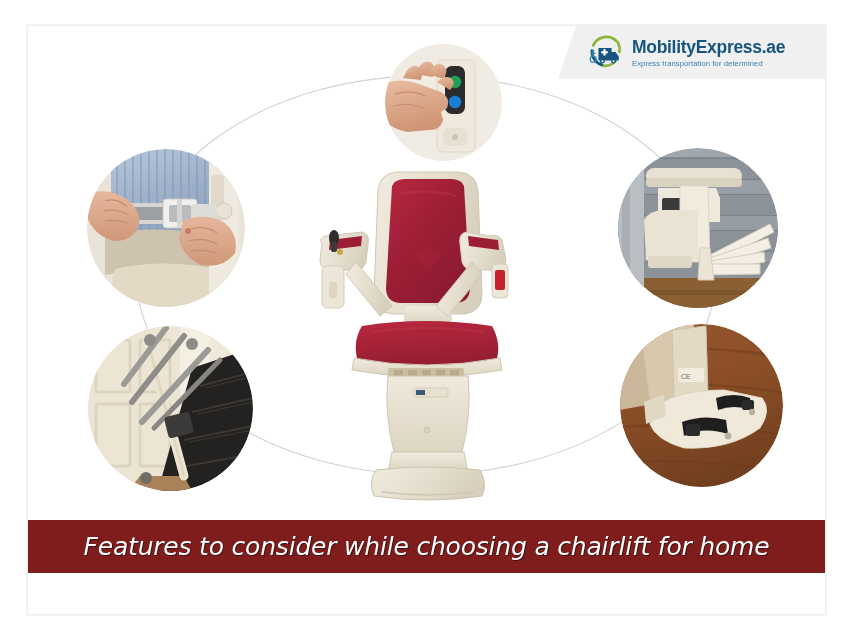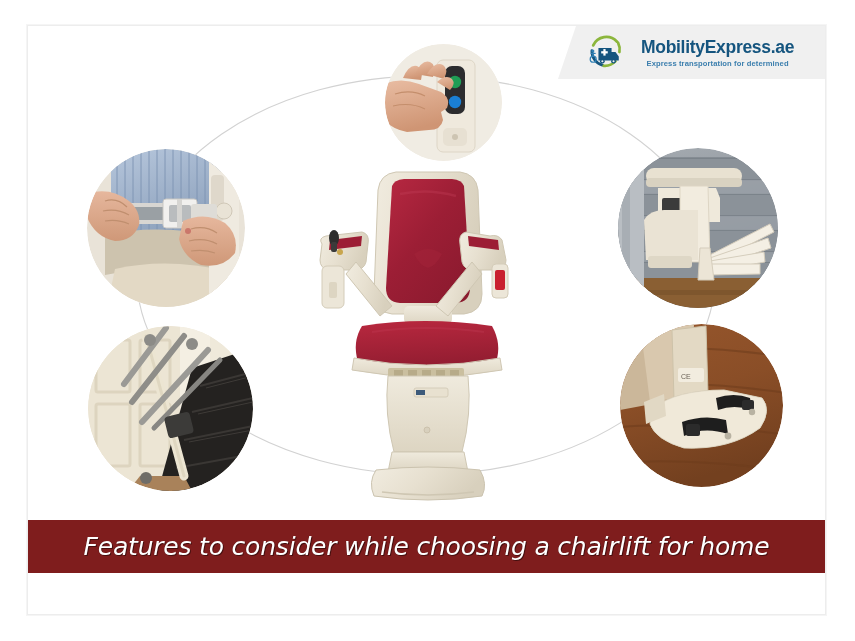--- a/index.html
+++ b/index.html
@@ -38,46 +38,45 @@
     height: 53px;
     background: #f0f0f0;
     clip-path: polygon(18px 0, 100% 0, 100% 100%, 0 100%);
   }
   #brand-banner .brand-inner {
     position: absolute;
     left: 26px;
     top: 5px;
     display: flex;
     align-items: center;
-    gap: 15px;
+    gap: 6px;
   }
   .brand-mark {
     width: 42px;
     height: 42px;
     position: relative;
     flex: 0 0 42px;
   }
   .brand-text-block { padding-top: 2px; }
   .brand-name {
     font-size: 17.5px;
     font-weight: bold;
     color: #15557f;
     letter-spacing: -0.3px;
     line-height: 1.05;
     white-space: nowrap;
   }
   .brand-tagline {
     font-size: 7.6px;
-    font-weight: bold;
+    font-weight: normal;
     color: #3c7fae;
     letter-spacing: 0.1px;
     line-height: 1.2;
     margin-top: 2px;
     white-space: nowrap;
-    text-align: center;
   }
 
   
   #connector-ellipse {
     position: absolute;
     left: 0; top: 0;
     width: 100%; height: 100%;
     pointer-events: none;
   }
 

